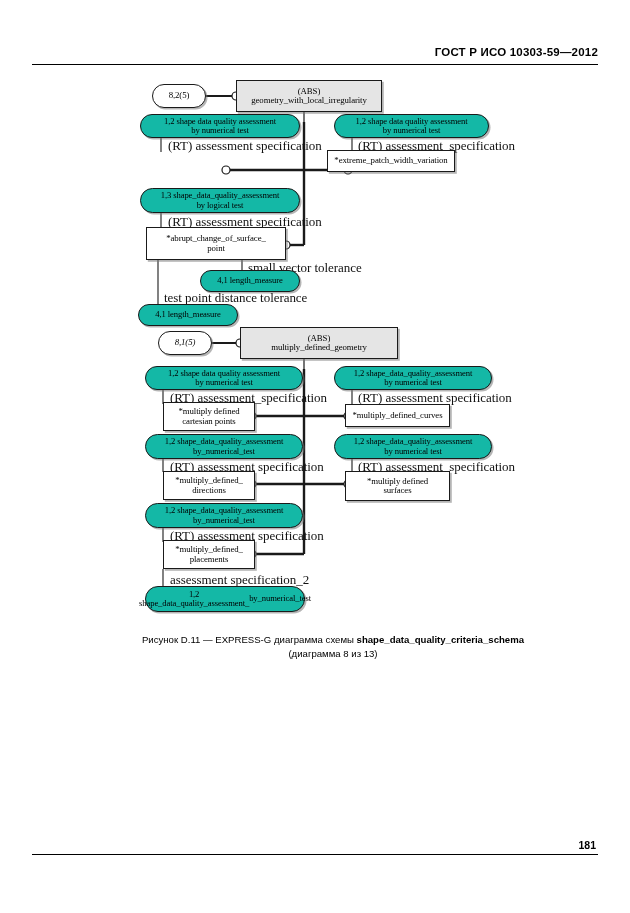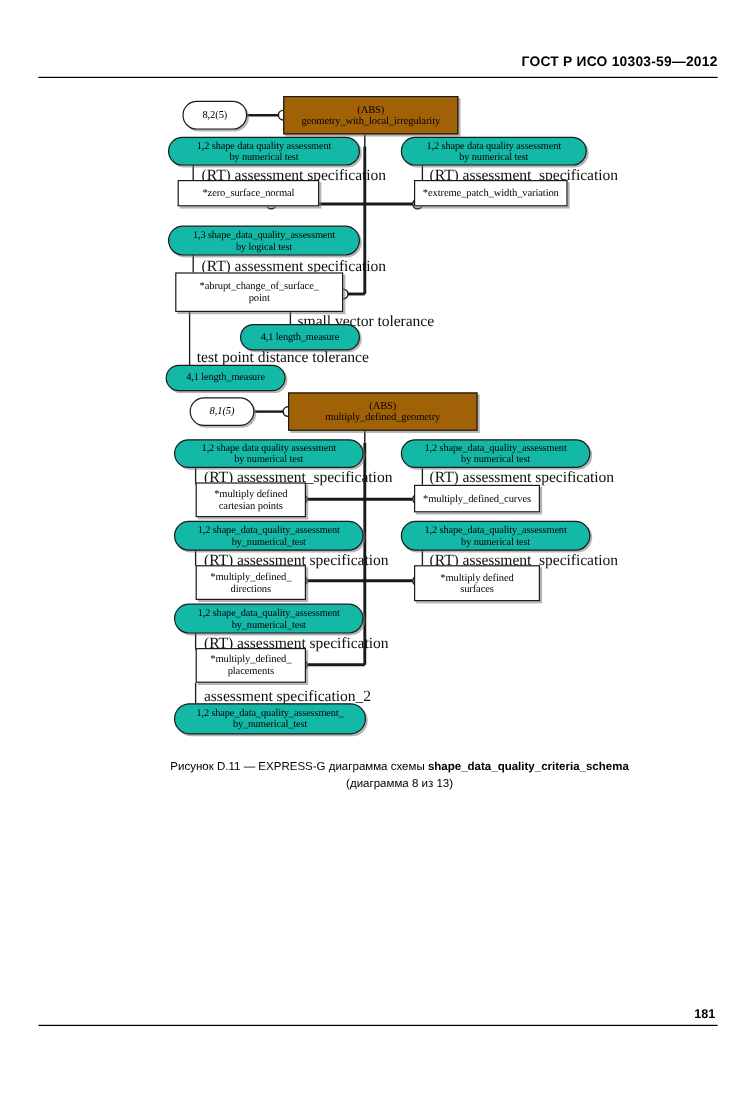--- a/index.html
+++ b/index.html
@@ -81,21 +81,21 @@
     box-shadow: 1.5px 1.5px 0 rgba(120,120,120,0.55);
   }
   .rect {
     border: 1.1px solid #1a1a1a;
     background: #ffffff;
     font-size: 8.8px;
     box-shadow: 1.8px 1.8px 0 rgba(120,120,120,0.55);
   }
   .abs-rect {
     border: 1.2px solid #1a1a1a;
-    background: #a16207;
+    background: #e5e5e5;
     font-size: 8.8px;
     flex-direction: column;
     box-shadow: 1.8px 1.8px 0 rgba(120,120,120,0.55);
   }
   .page-ref {
     border: 1.1px solid #1a1a1a;
     border-radius: 999px;
     background: #ffffff;
     font-size: 8.8px;
     box-shadow: 1.5px 1.5px 0 rgba(120,120,120,0.55);
@@ -218,28 +218,27 @@
     <div class="node abs-rect" style="left:236px; top:10px; width:146px; height:32px;">
       <span>(ABS)</span>
       <span>geometry_with_local_irregularity</span>
     </div>
 
     <div class="node oval" style="left:140px; top:44px; width:160px; height:24px; flex-direction:column;">
       <span>1,2  shape data quality assessment</span>
       <span>by numerical test</span>
     </div>
     <div class="edge-label" style="left:168px; top:68px;">(RT) assessment specification</div>
-    <div class="node rect" style="left:148px; top:80px; width:118px; height:22px;">*zero_surface_normal</div>
 
     <div class="node oval" style="left:334px; top:44px; width:155px; height:24px; flex-direction:column;">
       <span>1,2  shape data quality assessment</span>
       <span>by numerical test</span>
     </div>
     <div class="edge-label" style="left:358px; top:68px;">(RT) assessment_specification</div>
-    <div class="node rect" style="left:345px; top:80px; width:128px; height:22px;">*extreme_patch_width_variation</div>
+    <div class="node rect" style="left:327px; top:80px; width:128px; height:22px;">*extreme_patch_width_variation</div>
 
     <div class="node oval" style="left:140px; top:118px; width:160px; height:25px; flex-direction:column;">
       <span>1,3  shape_data_quality_assessment</span>
       <span>by logical test</span>
     </div>
     <div class="edge-label" style="left:168px; top:144px;">(RT)  assessment  specification</div>
     <div class="node rect" style="left:146px; top:157px; width:140px; height:33px; flex-direction:column;">
       <span>*abrupt_change_of_surface_</span>
       <span>point</span>
     </div>
@@ -298,21 +297,21 @@
       <span>1,2  shape_data_quality_assessment</span>
       <span>by_numerical_test</span>
     </div>
     <div class="edge-label" style="left:170px; top:458px;">(RT) assessment  specification</div>
     <div class="node rect" style="left:163px; top:470px; width:92px; height:29px; flex-direction:column;">
       <span>*multiply_defined_</span>
       <span>placements</span>
     </div>
 
     <div class="edge-label" style="left:170px; top:502px;">assessment  specification_2</div>
-    <div class="node oval" style="left:145px; top:516px; width:160px; height:26px; flex-direction:column;">
+    <div class="node oval" style="left:145px; top:516px; width:160px; height:26px; flex-direction:row;">
       <span>1,2  shape_data_quality_assessment_</span>
       <span>by_numerical_test</span>
     </div>
 
   </div>
 
   <div class="caption">
     <div><span>Рисунок D.11 — EXPRESS-G диаграмма схемы </span><span class="bold">shape_data_quality_criteria_schema</span></div>
     <div>(диаграмма 8 из 13)</div>
   </div>

